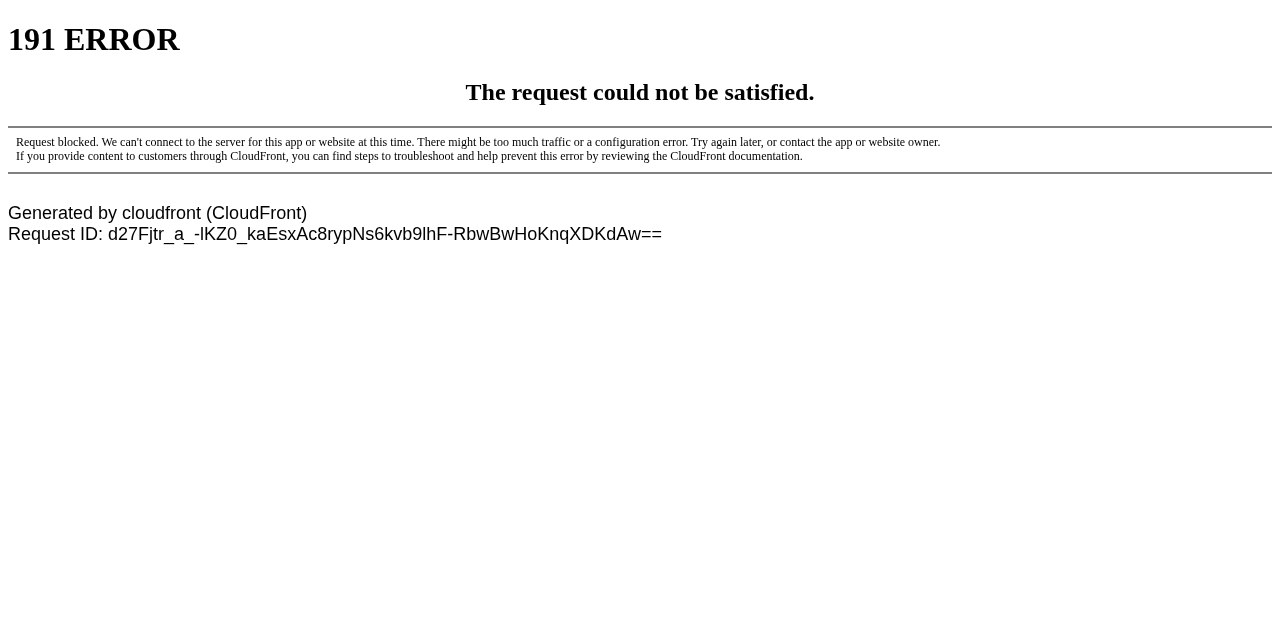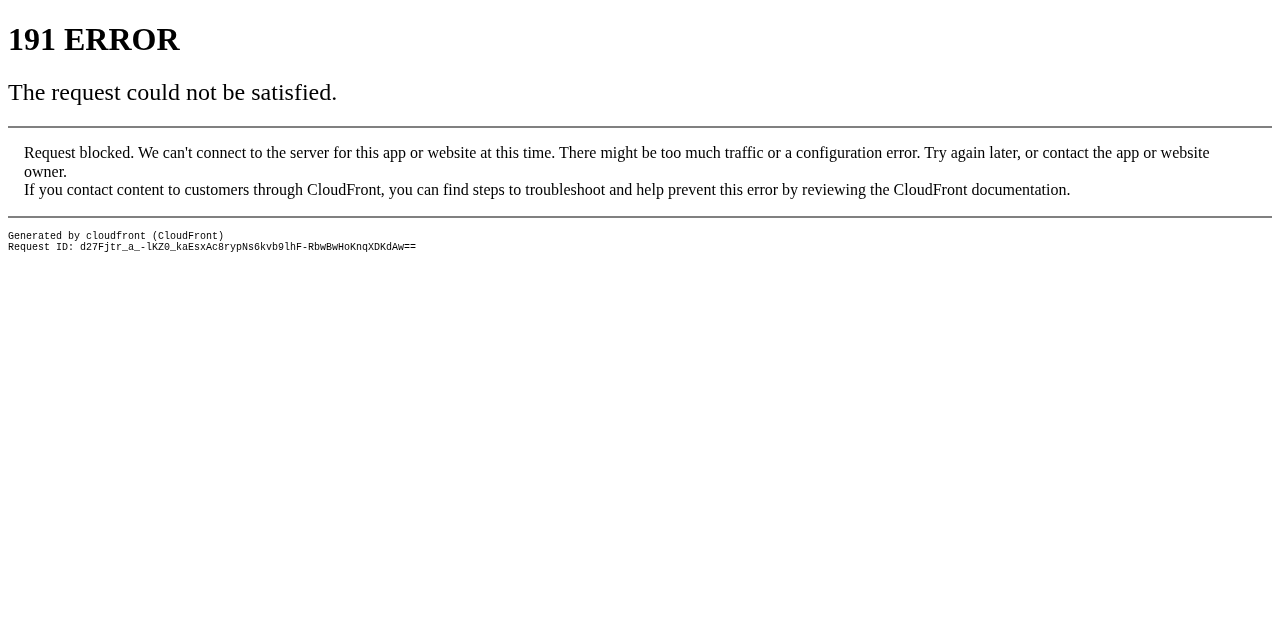--- a/index.html
+++ b/index.html
@@ -17,56 +17,57 @@
   .page-title {
     font-family: "Liberation Serif", serif;
     font-size: 32px;
     font-weight: bold;
     margin: 13px 0 21px 0;
     line-height: 1.15;
   }
   .page-subtitle {
     font-family: "Liberation Serif", serif;
     font-size: 24px;
-    font-weight: normal;
+    font-weight: bold;
     margin: 20px 0 20px 0;
     line-height: 1.15;
+    text-align: center;
   }
   .divider {
     border: none;
     height: 2px;
     background: #808080;
     margin: 8px 0;
   }
   .error-message {
-    font-size: 16px;
+    font-size: 12px;
     line-height: 1.15;
-    margin: 16px;
+    margin: 8px;
   }
   .error-message .msg-line {
     display: block;
   }
   .generated-block {
-    font-family: Liberation Mono, monospace;
-    font-size: 10px;
+    font-family: Liberation Sans, sans-serif;
+    font-size: 18px;
     line-height: 1.18;
-    margin: 13px 0;
+    margin: 29px 0;
     white-space: pre;
   }
 </style>
 </head>
 <body>
 
 <h1 class="page-title">191 ERROR</h1>
 
 <h2 class="page-subtitle">The request could not be satisfied.</h2>
 
 <hr class="divider">
 
 <div class="error-message">
     <span class="msg-line">Request blocked. We can't connect to the server for this app or website at this time. There might be too much traffic or a configuration error. Try again later, or contact the app or website owner.</span>
-    <span class="msg-line">If you contact content to customers through CloudFront, you can find steps to troubleshoot and help prevent this error by reviewing the CloudFront documentation.</span>
+    <span class="msg-line">If you provide content to customers through CloudFront, you can find steps to troubleshoot and help prevent this error by reviewing the CloudFront documentation.</span>
   </div>
 
 <hr class="divider">
 
 <pre class="generated-block"><span>Generated by cloudfront (CloudFront)</span>
 <span><span>Request ID: </span><span>d27Fjtr_a_-lKZ0_kaEsxAc8rypNs6kvb9lhF-RbwBwHoKnqXDKdAw==</span></span></pre>
 
 </body></html>

